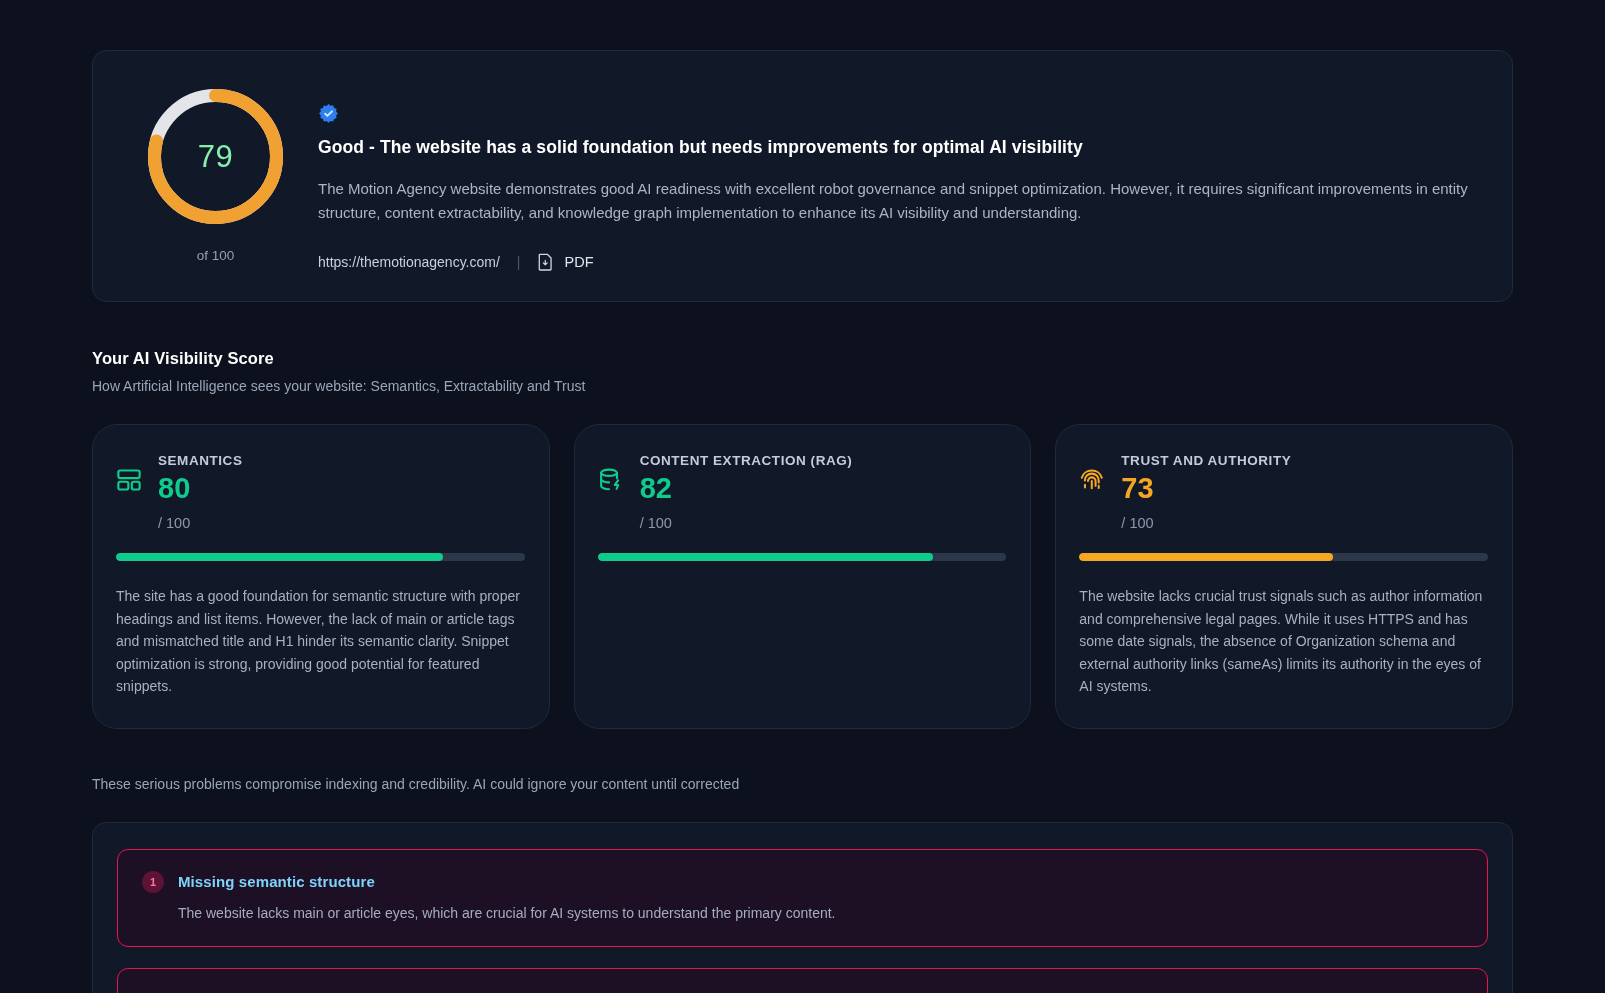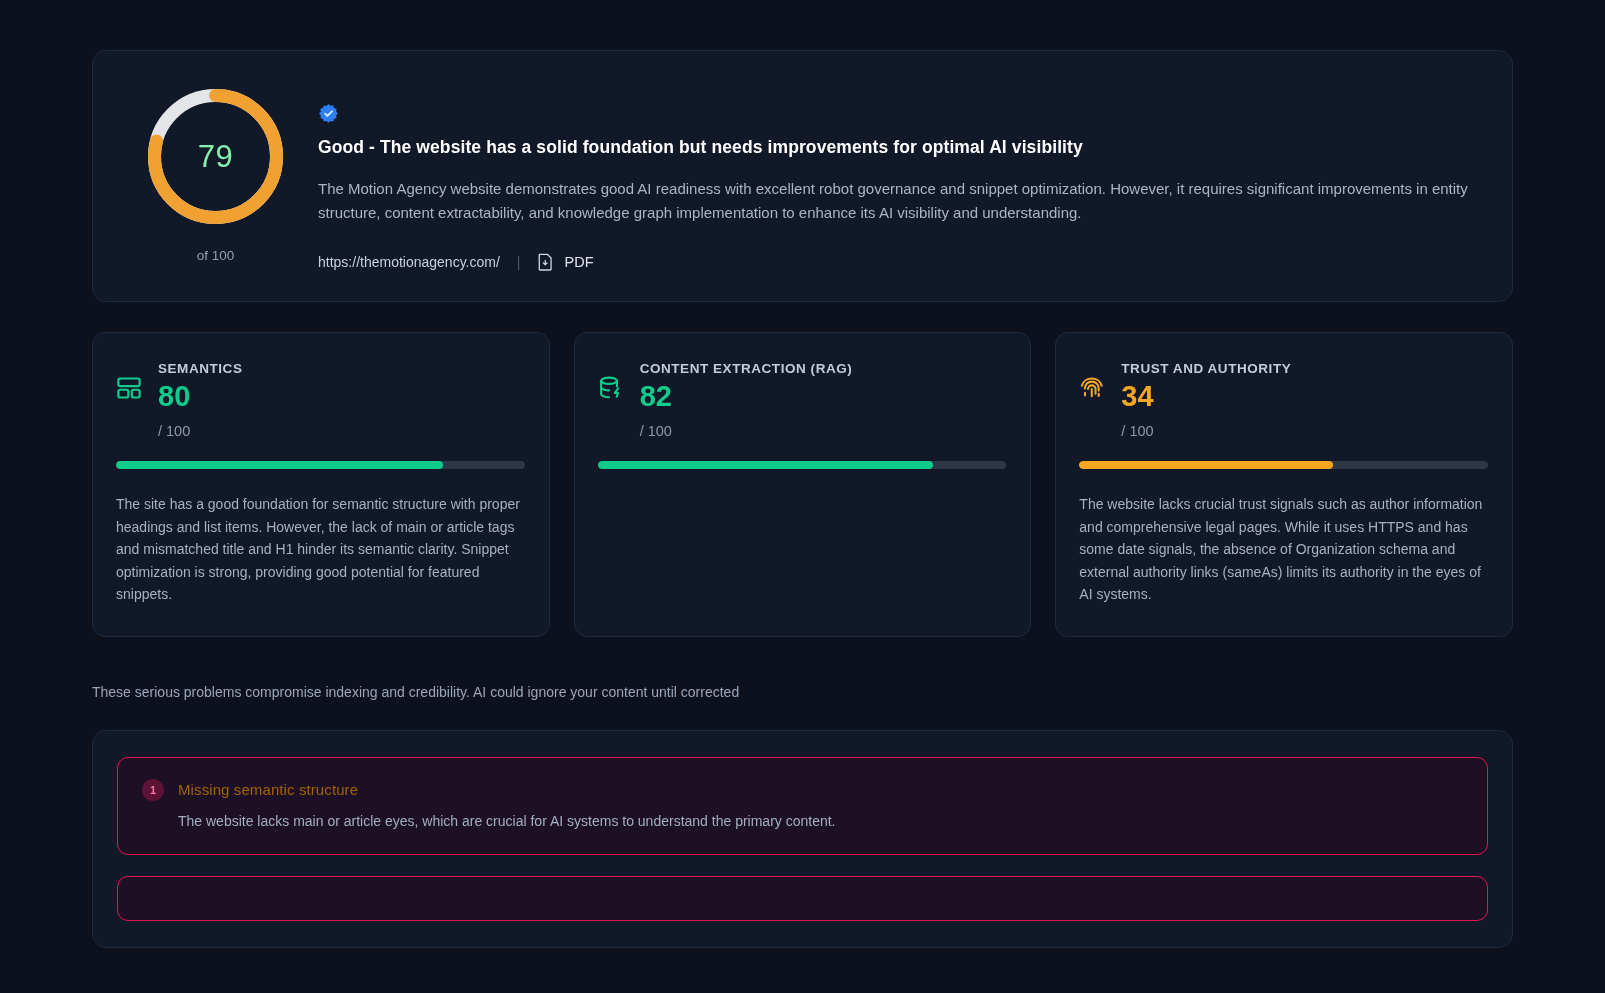--- a/index.html
+++ b/index.html
@@ -126,21 +126,21 @@
   
   .score-grid {
     margin-top: 30px;
     display: grid;
     grid-template-columns: repeat(3, 1fr);
     gap: 24px;
   }
   .score-card {
     background: #111827;
     border: 1px solid #1e2a3d;
-    border-radius: 13px;
+    border-radius: 25px;
     padding: 28px 24px 30px 23px;
     min-height: 253px;
   }
   .score-head {
     display: flex;
     align-items: flex-start;
     gap: 16px;
   }
   .score-icon {
     width: 26px;
@@ -209,22 +209,22 @@
     background: #5e1235;
     color: #f37ba4;
     font-size: 11px;
     font-weight: 700;
     display: flex;
     align-items: center;
     justify-content: center;
   }
   .risk-title {
     font-size: 15px;
-    font-weight: 400;
-    color: #a16207;
+    font-weight: 700;
+    color: #7dd3fc;
     letter-spacing: 0.1px;
   }
   .risk-desc {
     margin-top: 10px;
     margin-left: 36px;
     font-size: 14px;
     color: #a3aebf;
     line-height: 21px;
   }
 </style>
@@ -264,20 +264,24 @@
             <path fill="none" stroke="#cfd7e2" stroke-width="1.6" stroke-linejoin="round" d="M3.2 1.6h9.0l4.6 4.6v13.8a.8.8 0 0 1-.8.8H3.2a.8.8 0 0 1-.8-.8V2.4a.8.8 0 0 1 .8-.8z"></path>
             <path fill="none" stroke="#cfd7e2" stroke-width="1.5" stroke-linecap="round" stroke-linejoin="round" d="M9.7 9.0v5.4M7.3 12.1l2.4 2.3 2.4-2.3"></path>
           </svg>
           <span>PDF</span>
         </a>
       </div>
 
     </div>
   </div>
 
+  <div class="section-head">
+    <div class="section-title">Your AI Visibility Score</div>
+    <div class="section-sub">How Artificial Intelligence sees your website: Semantics, Extractability and Trust</div>
+  </div>
 
   <div class="score-grid">
 
     <div class="score-card">
       <div class="score-head">
         <svg class="score-icon" viewBox="0 0 24 24">
           <rect x="2.2" y="3.2" width="19.6" height="7.0" rx="1.6" fill="none" stroke="#0fcc8d" stroke-width="2"></rect>
           <rect x="2.2" y="13.6" width="9.2" height="7.2" rx="1.6" fill="none" stroke="#0fcc8d" stroke-width="2"></rect>
           <rect x="14.6" y="13.6" width="7.2" height="7.2" rx="1.6" fill="none" stroke="#0fcc8d" stroke-width="2"></rect>
         </svg>
@@ -323,21 +327,21 @@
             <path d="M2.6 10.0C3.6 6.0 7.4 3.3 11.8 3.3c4.4 0 8.2 2.7 9.2 6.7"></path>
             <path d="M5.4 12.4c0-3.5 2.9-6.3 6.4-6.3s6.4 2.8 6.4 6.3v2.0"></path>
             <path d="M8.3 13.0c0-1.9 1.6-3.4 3.5-3.4s3.5 1.5 3.5 3.4v4.4"></path>
             <path d="M11.8 13.0v6.6"></path>
             <path d="M5.5 16.4v2.6M18.2 17.4v2.0"></path>
           </g>
         </svg>
         <div>
           <div class="score-label">TRUST AND AUTHORITY</div>
           <div class="score-number-row">
-            <span class="score-number" style="color:#f5a623">34</span>
+            <span class="score-number" style="color:#f5a623">73</span>
             <span class="score-max">/ 100</span>
           </div>
         </div>
       </div>
       <div class="bar-track">
         <div class="bar-fill" id="fill-2" style="background: rgb(245, 166, 35); width: 62%;"></div>
       </div>
       <div class="score-desc">The website lacks crucial trust signals such as author information and comprehensive legal pages. While it uses HTTPS and has some date signals, the absence of Organization schema and external authority links (sameAs) limits its authority in the eyes of AI systems.</div>
     </div>
 

